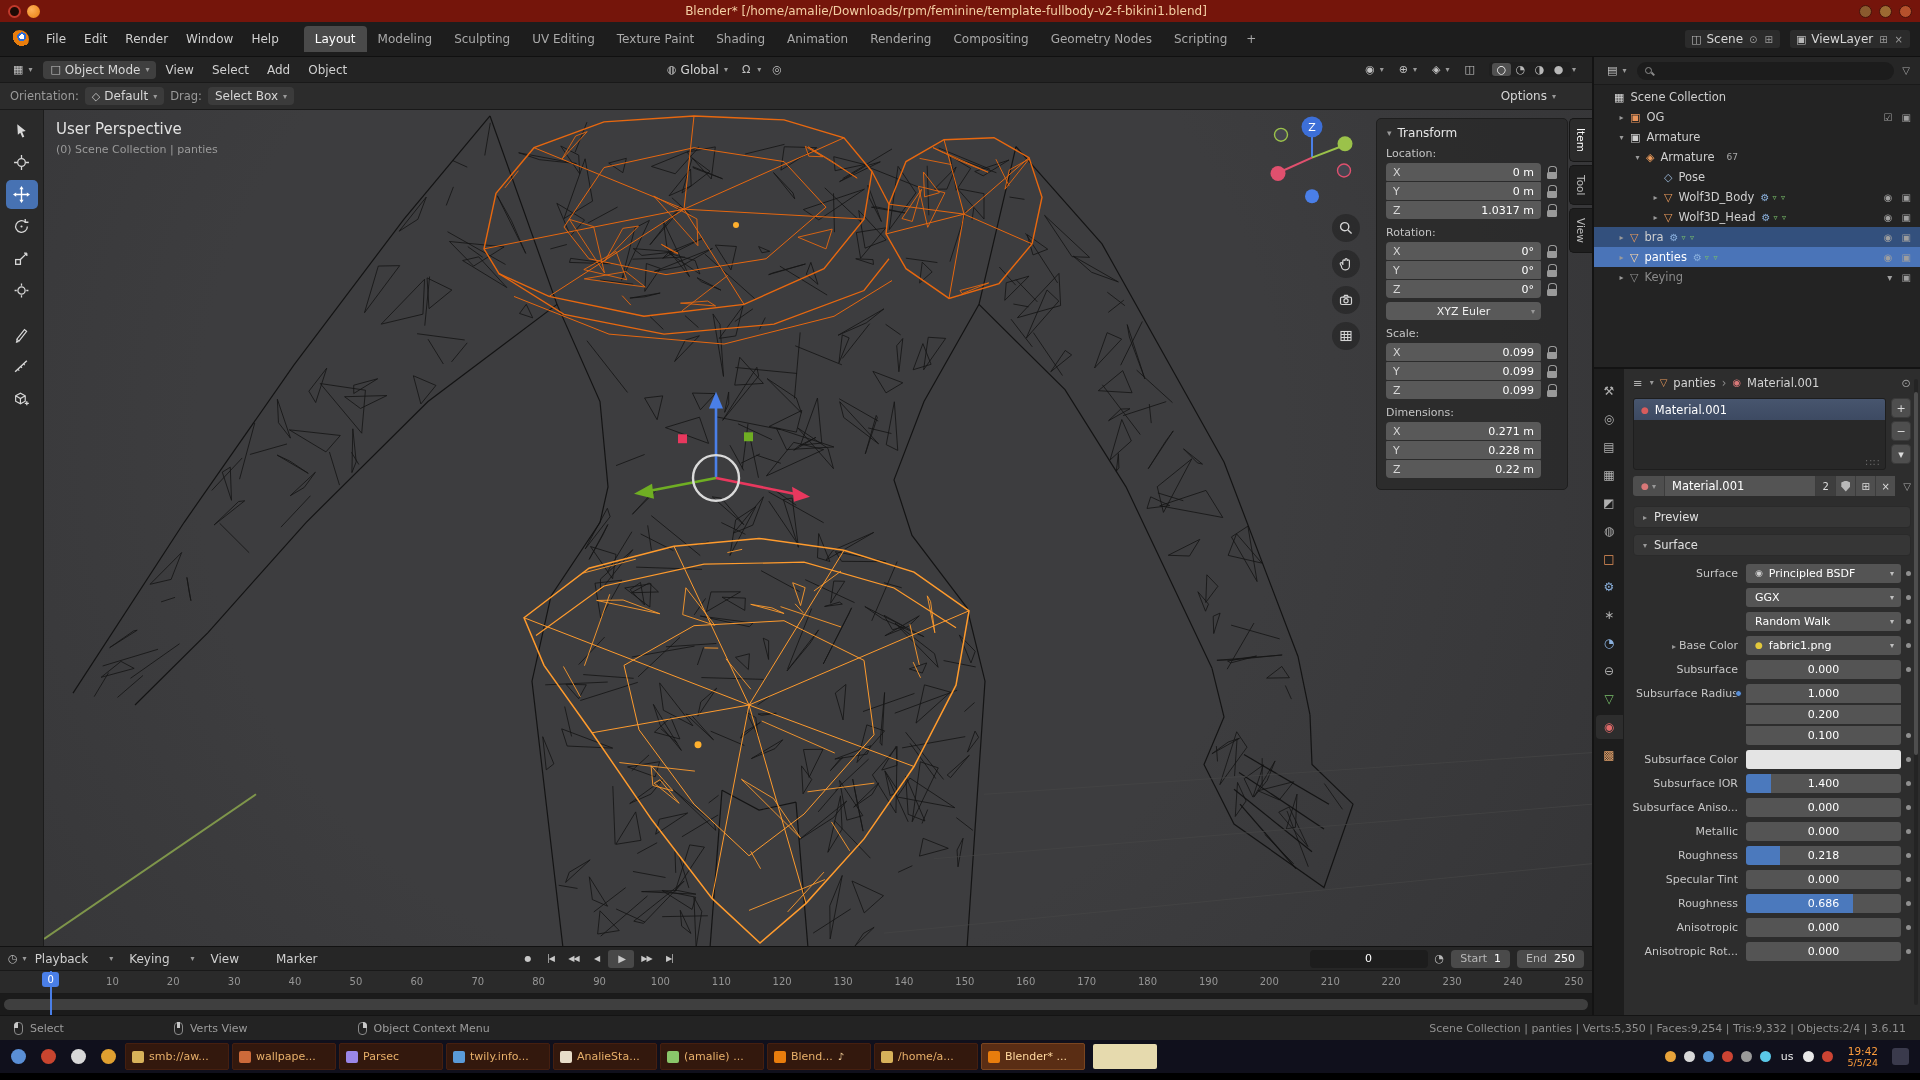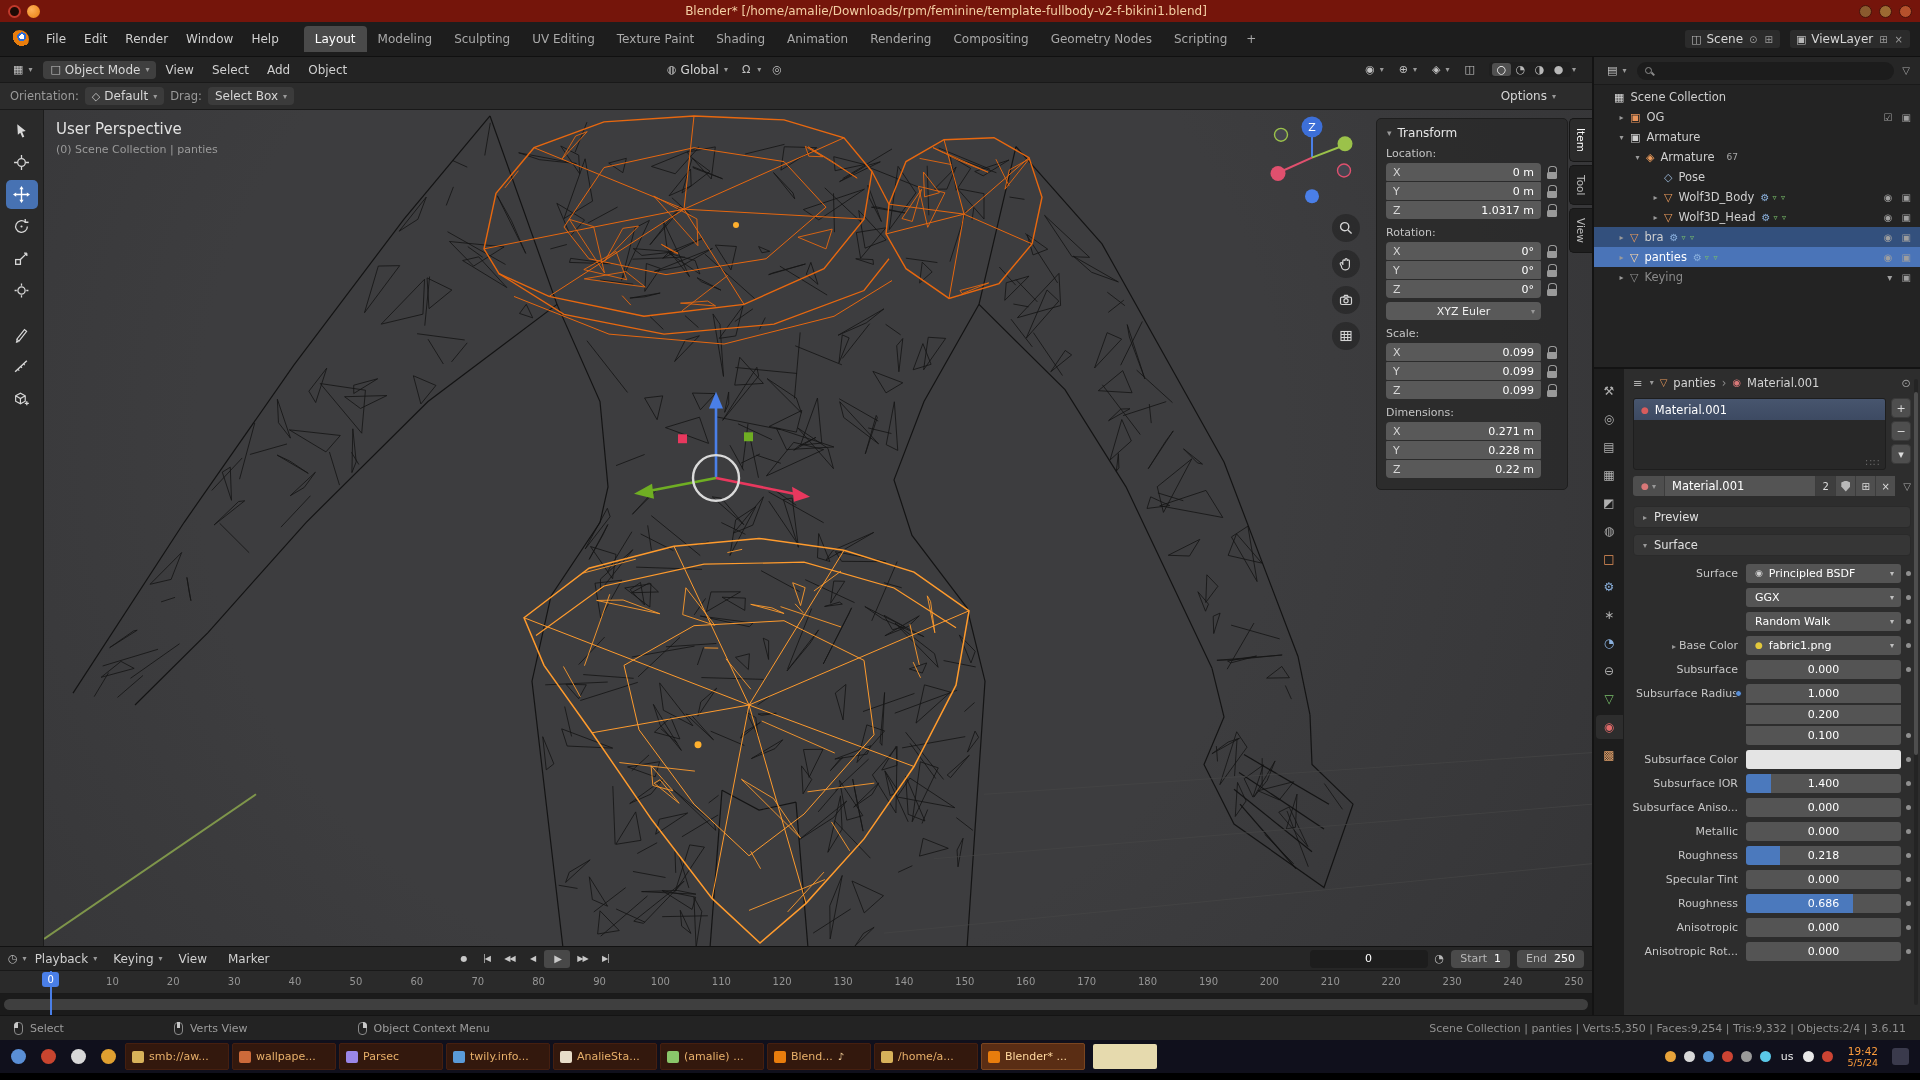--- a/index.html
+++ b/index.html
@@ -167,21 +167,21 @@
   .pswatch{display:none;position:absolute;inset:0}
   .pswatch.show{display:block}
   .kdot{width:15px;flex:0 0 15px;display:flex;justify-content:center;align-items:center}
   .kdot.show::after{content:'';width:5px;height:5px;border-radius:50%;background:#8f8f8f}
   .vscroll{position:absolute;right:2px;top:10px;bottom:10px;width:4px;background:#242424;border-radius:2px}
   .vscroll .thumb{position:absolute;top:2%;height:58%;width:4px;background:#4e4e4e;border-radius:2px}
 
   
   .timeline{flex:0 0 69px;display:flex;flex-direction:column;background:#1f1f1f;border-top:1px solid #121212}
   .tl-header{flex:0 0 24px;background:#262626;display:flex;align-items:center;padding:0 8px;border-bottom:1px solid #191919}
-  .tl-header .menu-item{padding:2px 8px;font-size:12px;display:flex;align-items:center;gap:4px}
+  .tl-header .menu-item{padding:2px 8px;font-size:12px;display:flex;align-items:center;gap:20px}
   .tl-edicon{color:#b8b8b8;font-size:11px;margin-right:4px}
   .tl-controls{display:flex;align-items:center;margin-left:170px;gap:1px}
   .tl-btn{min-width:22px;height:18px;display:flex;align-items:center;justify-content:center;color:#c8c8c8;font-size:8px;border-radius:3px;letter-spacing:-1px;padding:0 3px}
   .tl-btn.primary{background:#484848;font-size:10px;min-width:26px}
   .tl-right{margin-left:auto;display:flex;align-items:center;gap:7px}
   .frame-field{background:#1d1d1d;border-radius:4px;height:18px;min-width:118px;display:flex;align-items:center;justify-content:center;color:#fff;font-size:11px}
   .pr-toggle{color:#b8b8b8;font-size:11px}
   .chip2{background:#4a4a4a;border-radius:4px;height:18px;display:flex;align-items:center;padding:0 9px;gap:7px;font-size:11px}
   .chip2 label{color:#b8b8b8}
   .chip2 b{font-weight:normal;color:#fff}

